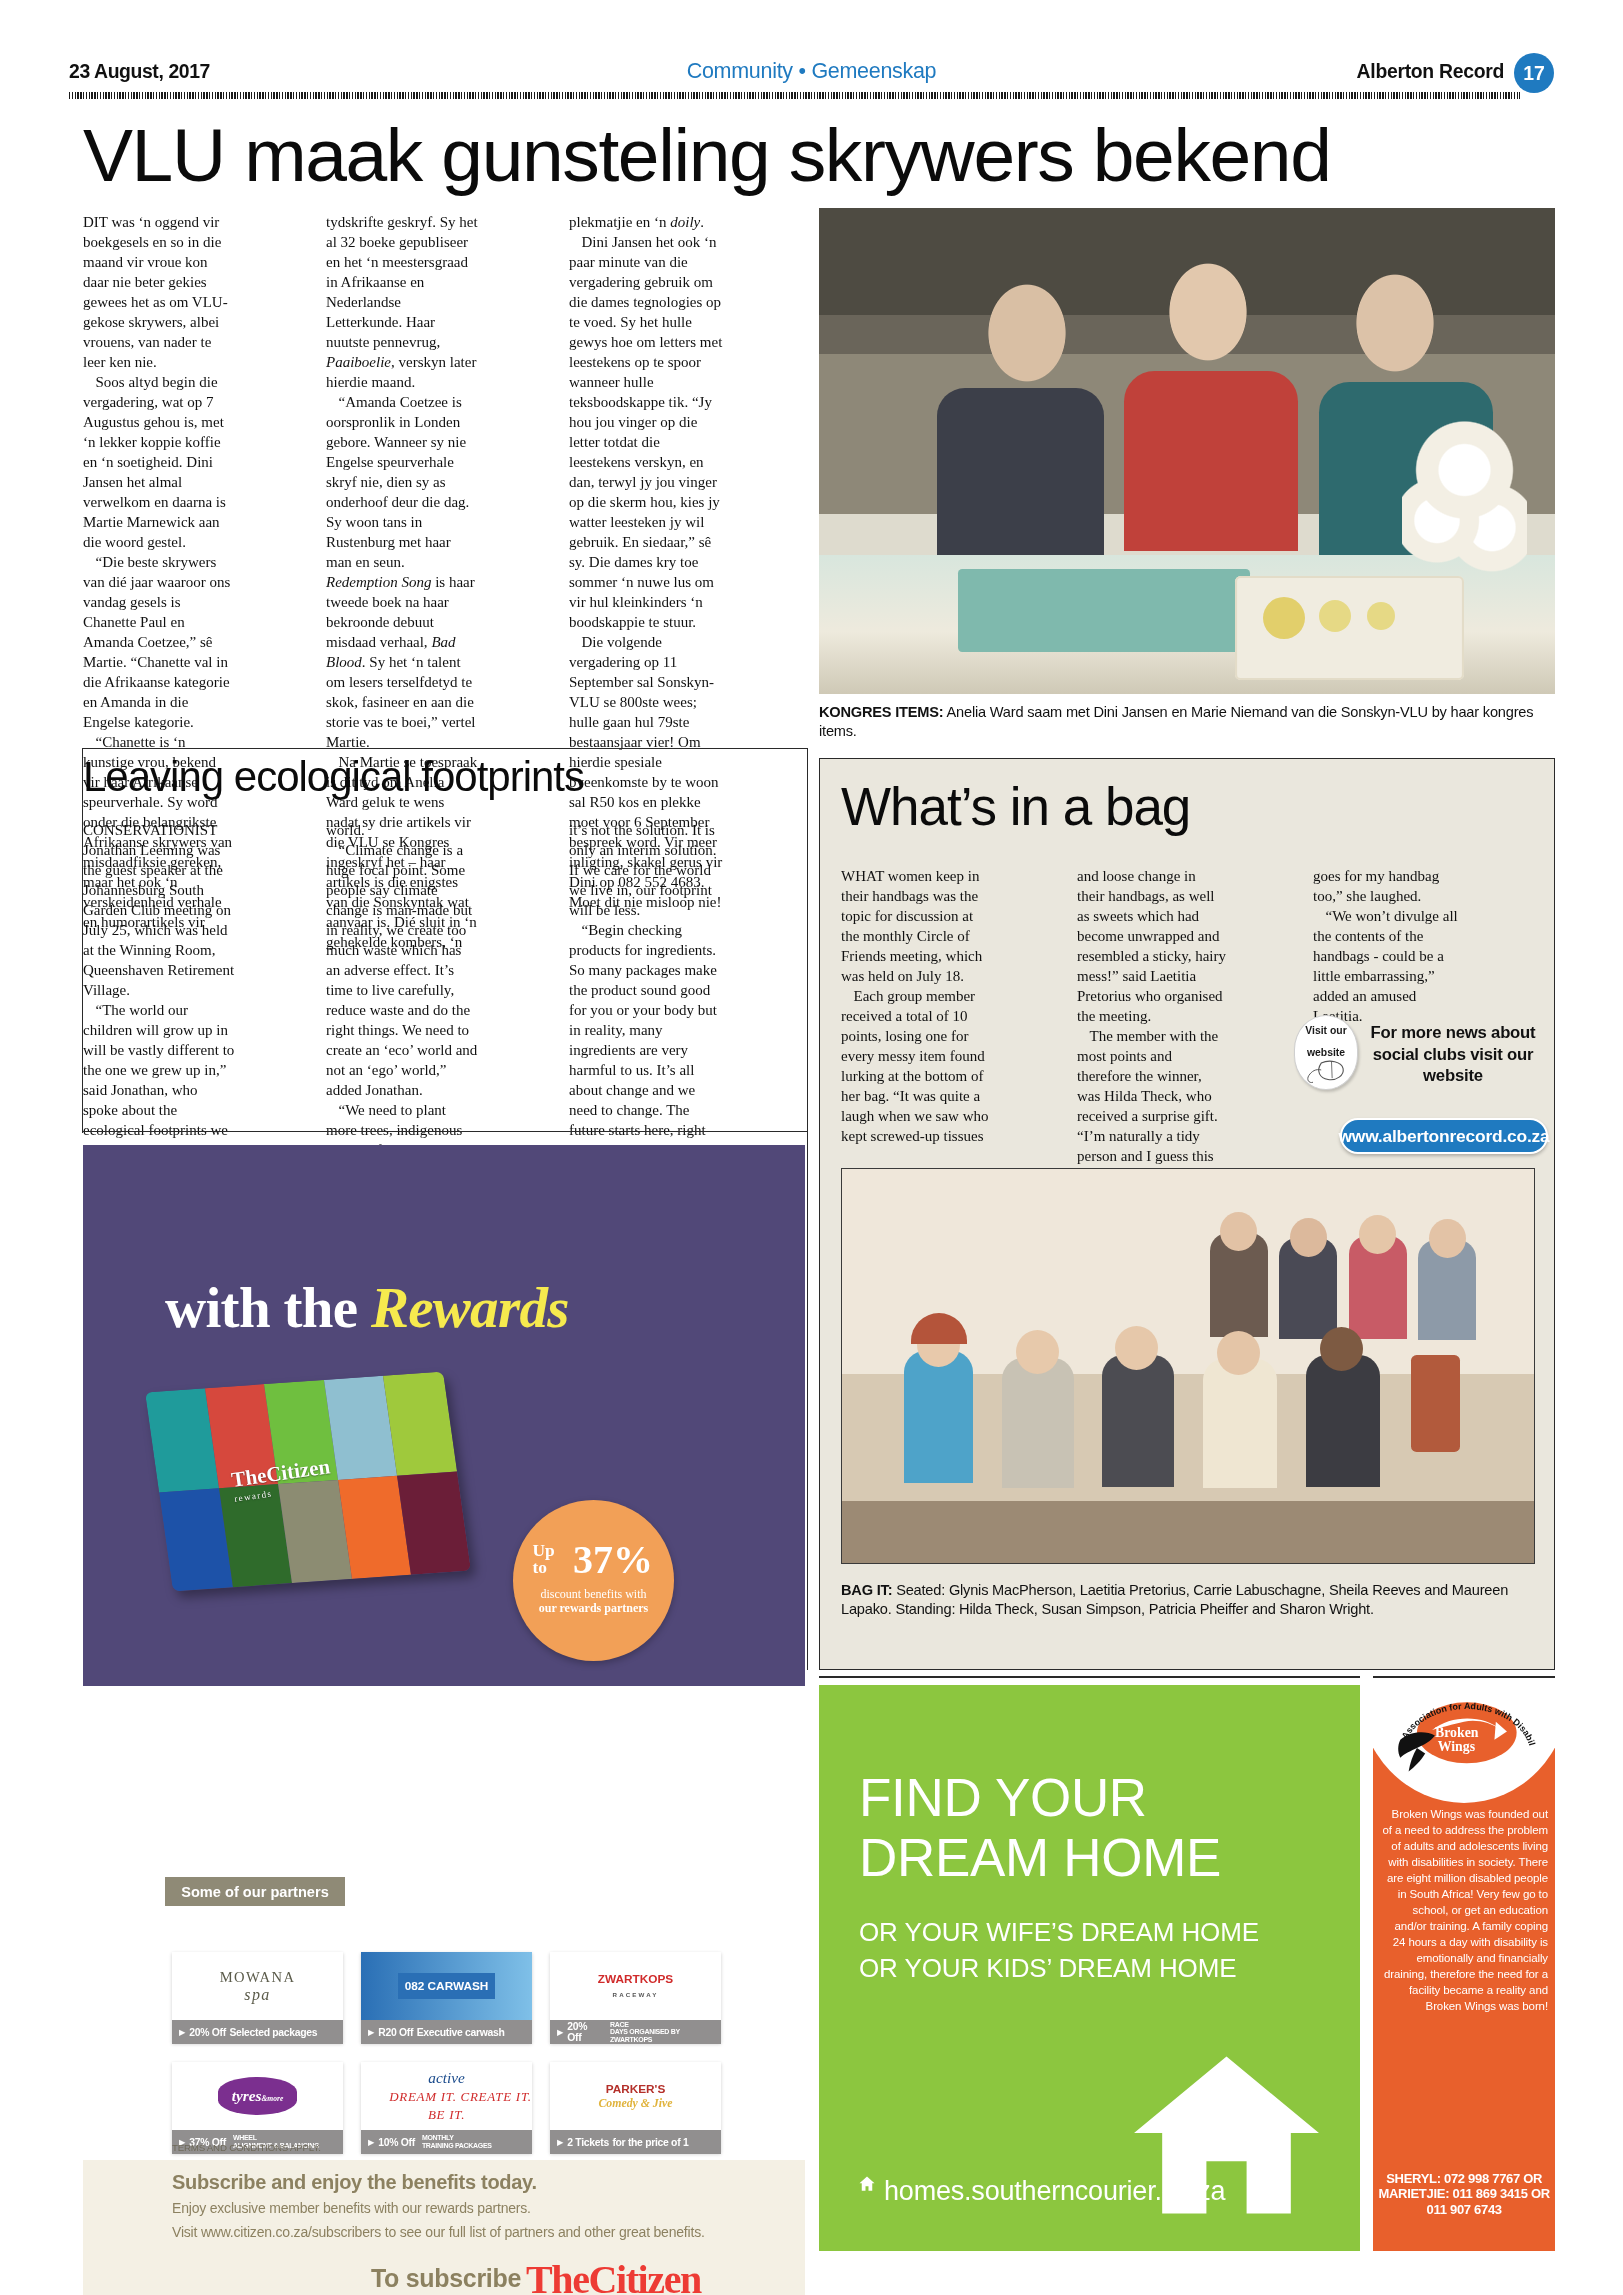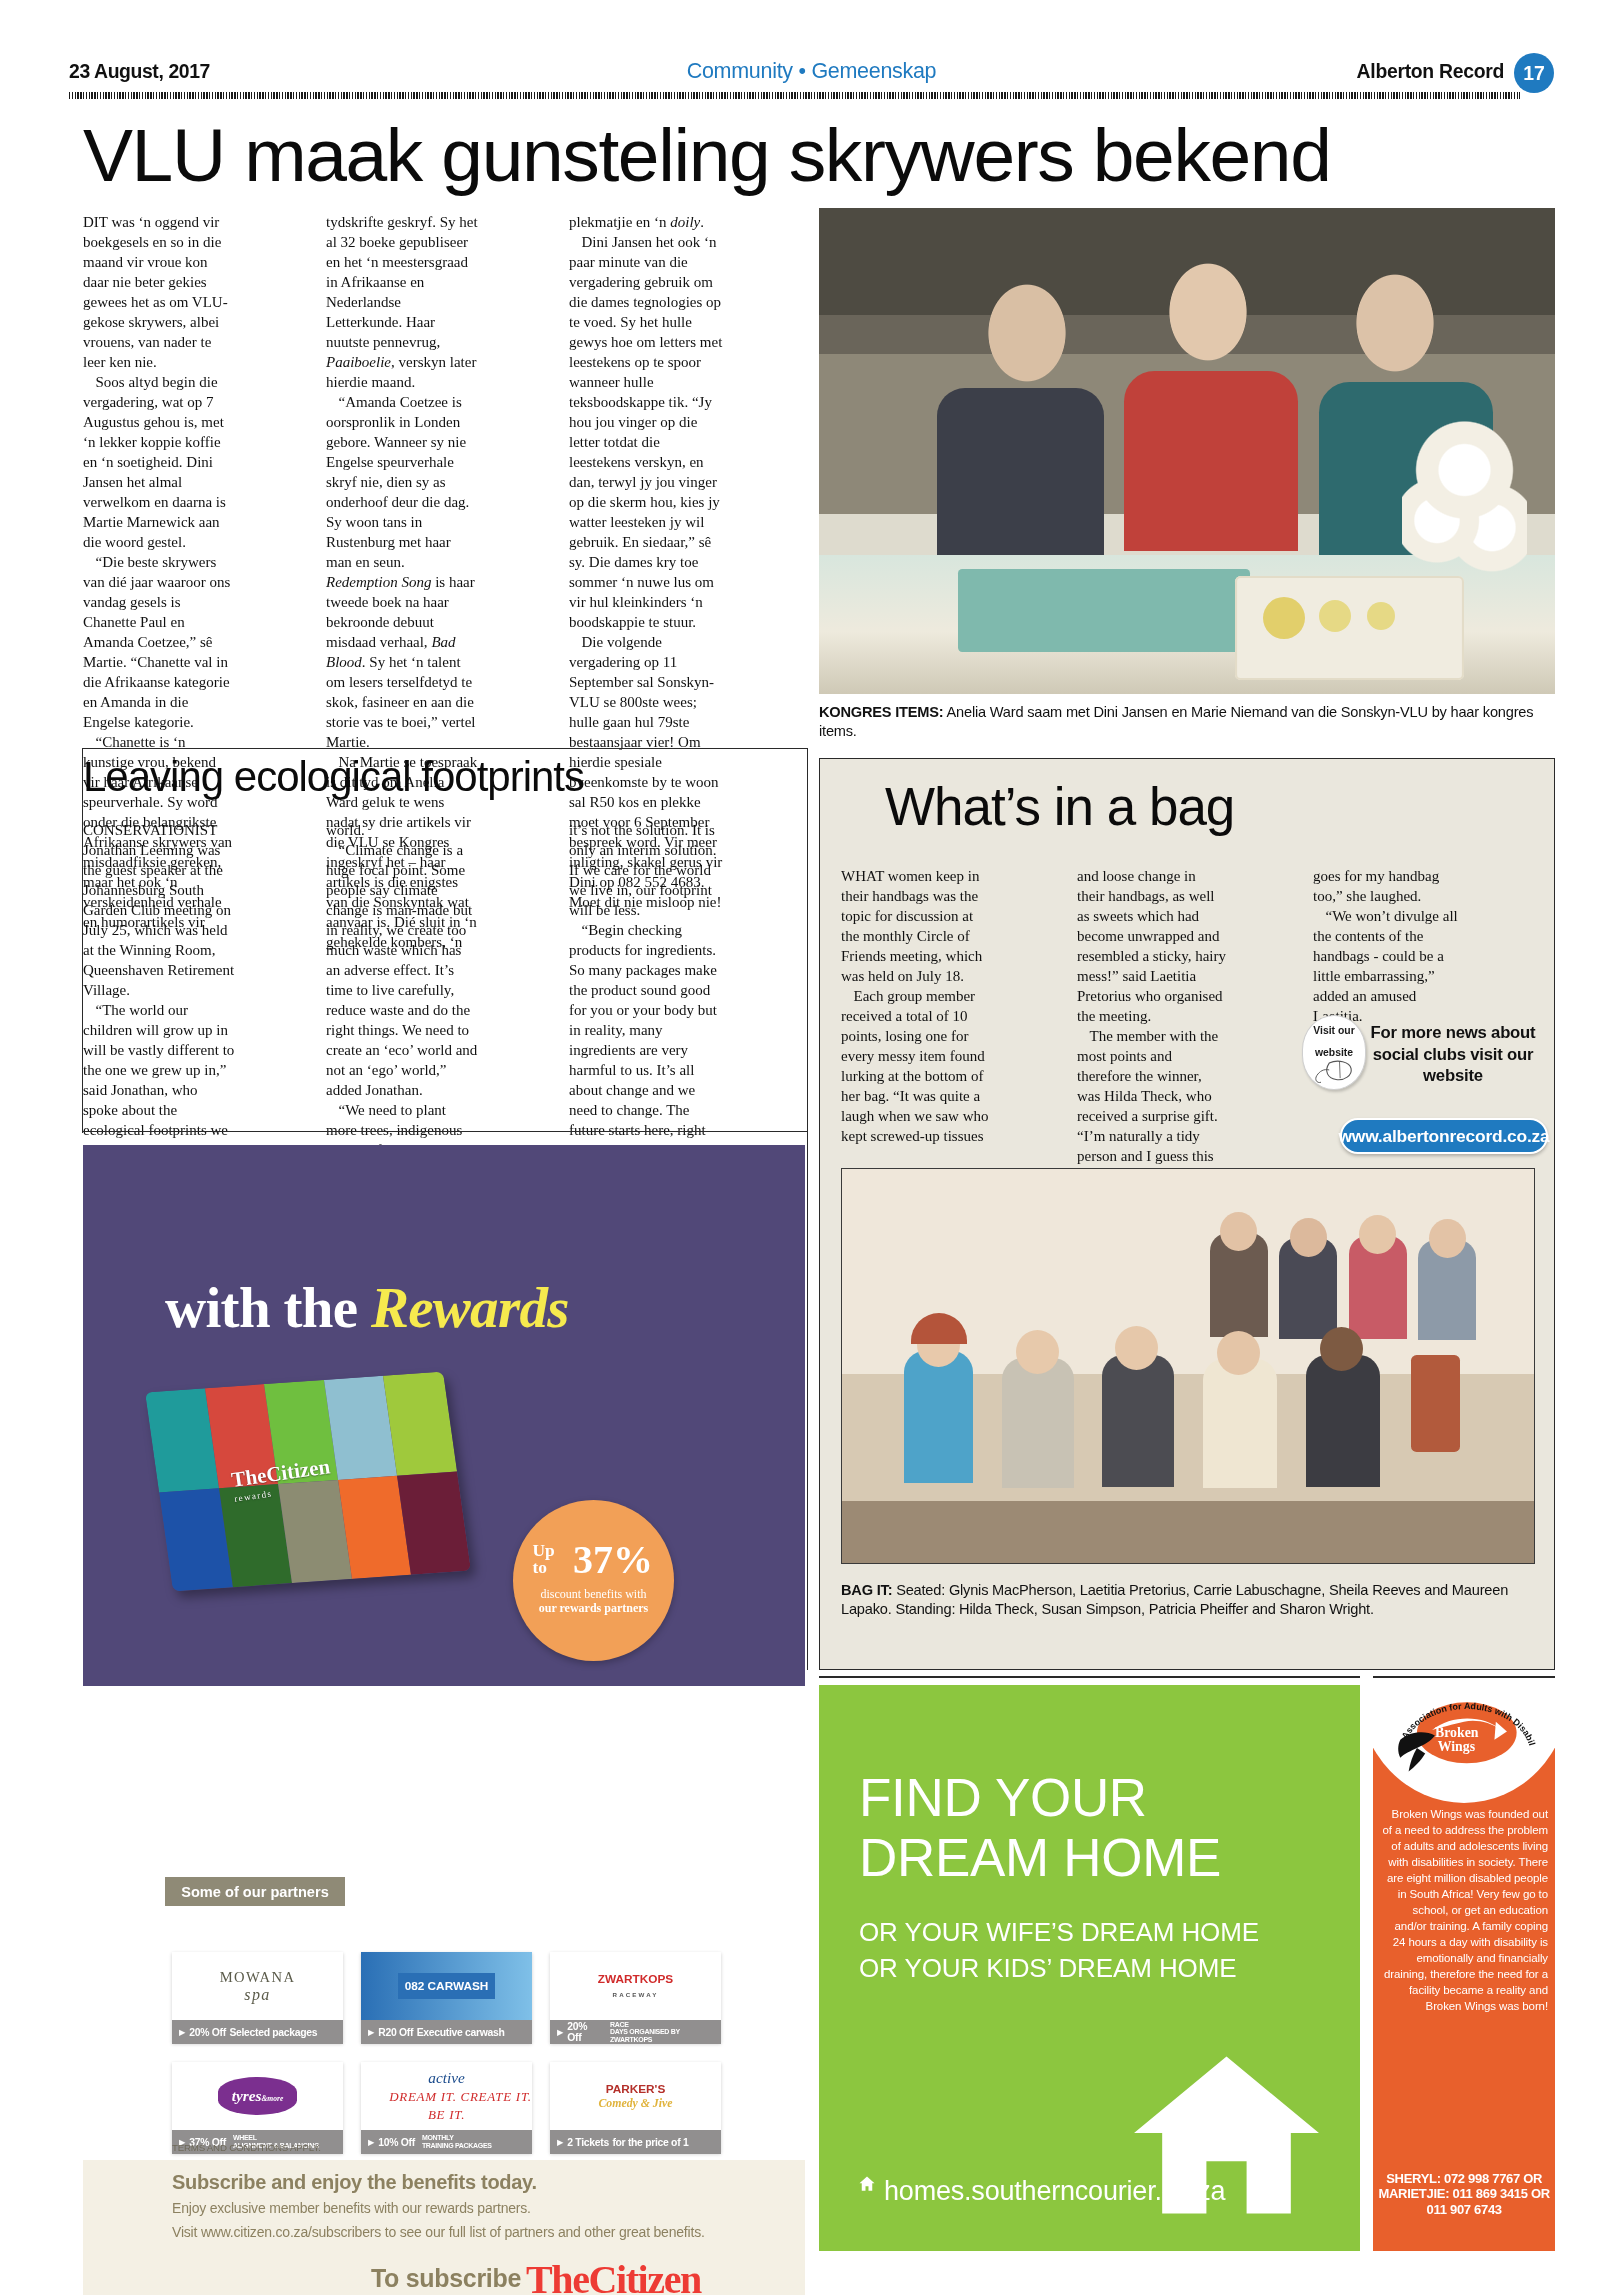--- a/index.html
+++ b/index.html
@@ -219,36 +219,36 @@
 <div class="col" id="eco-c3" style="left:569px; top:820px; width:158px;">
     <p class="first">it’s not the solution. It is only an interim solution. If we care for the world we live in, our footprint will be less.</p>
     <p class="">“Begin checking products for ingredients. So many packages make the product sound good for you or your body but in reality, many ingredients are very harmful to us. It’s all about change and we need to change. The future starts here, right now,” Jonathan concluded. After the interesting talk, members enjoyed homemade soup and rolls.</p>
   </div>
 <div class="divider" style="left:82px; top:748px; width:726px; height:1.4px;"></div>
 <div class="divider" style="left:807px; top:748px; width:1.4px; height:922px;"></div>
 <div class="divider" style="left:82px; top:1131px; width:726px; height:1.4px;"></div>
 <div class="divider" style="left:82px; top:748px; width:1.4px; height:385px;"></div>
 
 <div class="bag-panel"></div>
-<h2 class="sec-head" style="left:885px; top:776px; font-size:53px;">What’s in a bag</h2>
+<h2 class="sec-head" style="left:841px; top:776px; font-size:53px;">What’s in a bag</h2>
 <div class="col" id="bag-c1" style="left:841px; top:866px; width:149px;">
     <p class="first">WHAT women keep in their handbags was the topic for discussion at the monthly Circle of Friends meeting, which was held on July 18.</p>
     <p class="">Each group member received a total of 10 points, losing one for every messy item found lurking at the bottom of her bag. “It was quite a laugh when we saw who kept screwed-up tissues</p>
   </div>
 <div class="col" id="bag-c2" style="left:1077px; top:866px; width:149px;">
     <p class="first">and loose change in their handbags, as well as sweets which had become unwrapped and resembled a sticky, hairy mess!” said Laetitia Pretorius who organised the meeting.</p>
     <p class="">The member with the most points and therefore the winner, was Hilda Theck, who received a surprise gift. “I’m naturally a tidy person and I guess this</p>
   </div>
 <div class="col" id="bag-c3" style="left:1313px; top:866px; width:149px;">
     <p class="first">goes for my handbag too,” she laughed.</p>
     <p class="">“We won’t divulge all the contents of the handbags - could be a little embarrassing,” added an amused Laetitia.</p>
   </div>
 
 <div class="promo" style="left:1290px; top:1015px; width:258px; height:125px;">
-  <div class="promo-bubble" style="left:12px; top:0;">
+  <div class="promo-bubble" style="left:4px; top:0;">
     <span>Visit our</span>
     <span>website</span>
     <svg width="40" height="26" viewBox="0 0 58 38" style="position:absolute;left:11px;top:43px;">
       <path d="M22 6 C34 0 52 4 54 14 C56 24 44 32 32 30 C20 28 14 18 22 6 Z" fill="#fff" stroke="#555" stroke-width="1.6"></path>
       <path d="M37 3 L38 28" stroke="#555" stroke-width="1.2" fill="none"></path>
       <path d="M22 16 C14 14 8 18 4 24 C0 30 4 36 10 34" stroke="#555" stroke-width="1.4" fill="none"></path>
     </svg>
   </div>
   <div class="promo-text" style="left:68px; top:7px; width:190px;">For more news about social clubs visit our website</div>
   <div class="promo-url" style="left:50px; top:85px; width:208px; height:36px;">www.albertonrecord.co.za</div>

